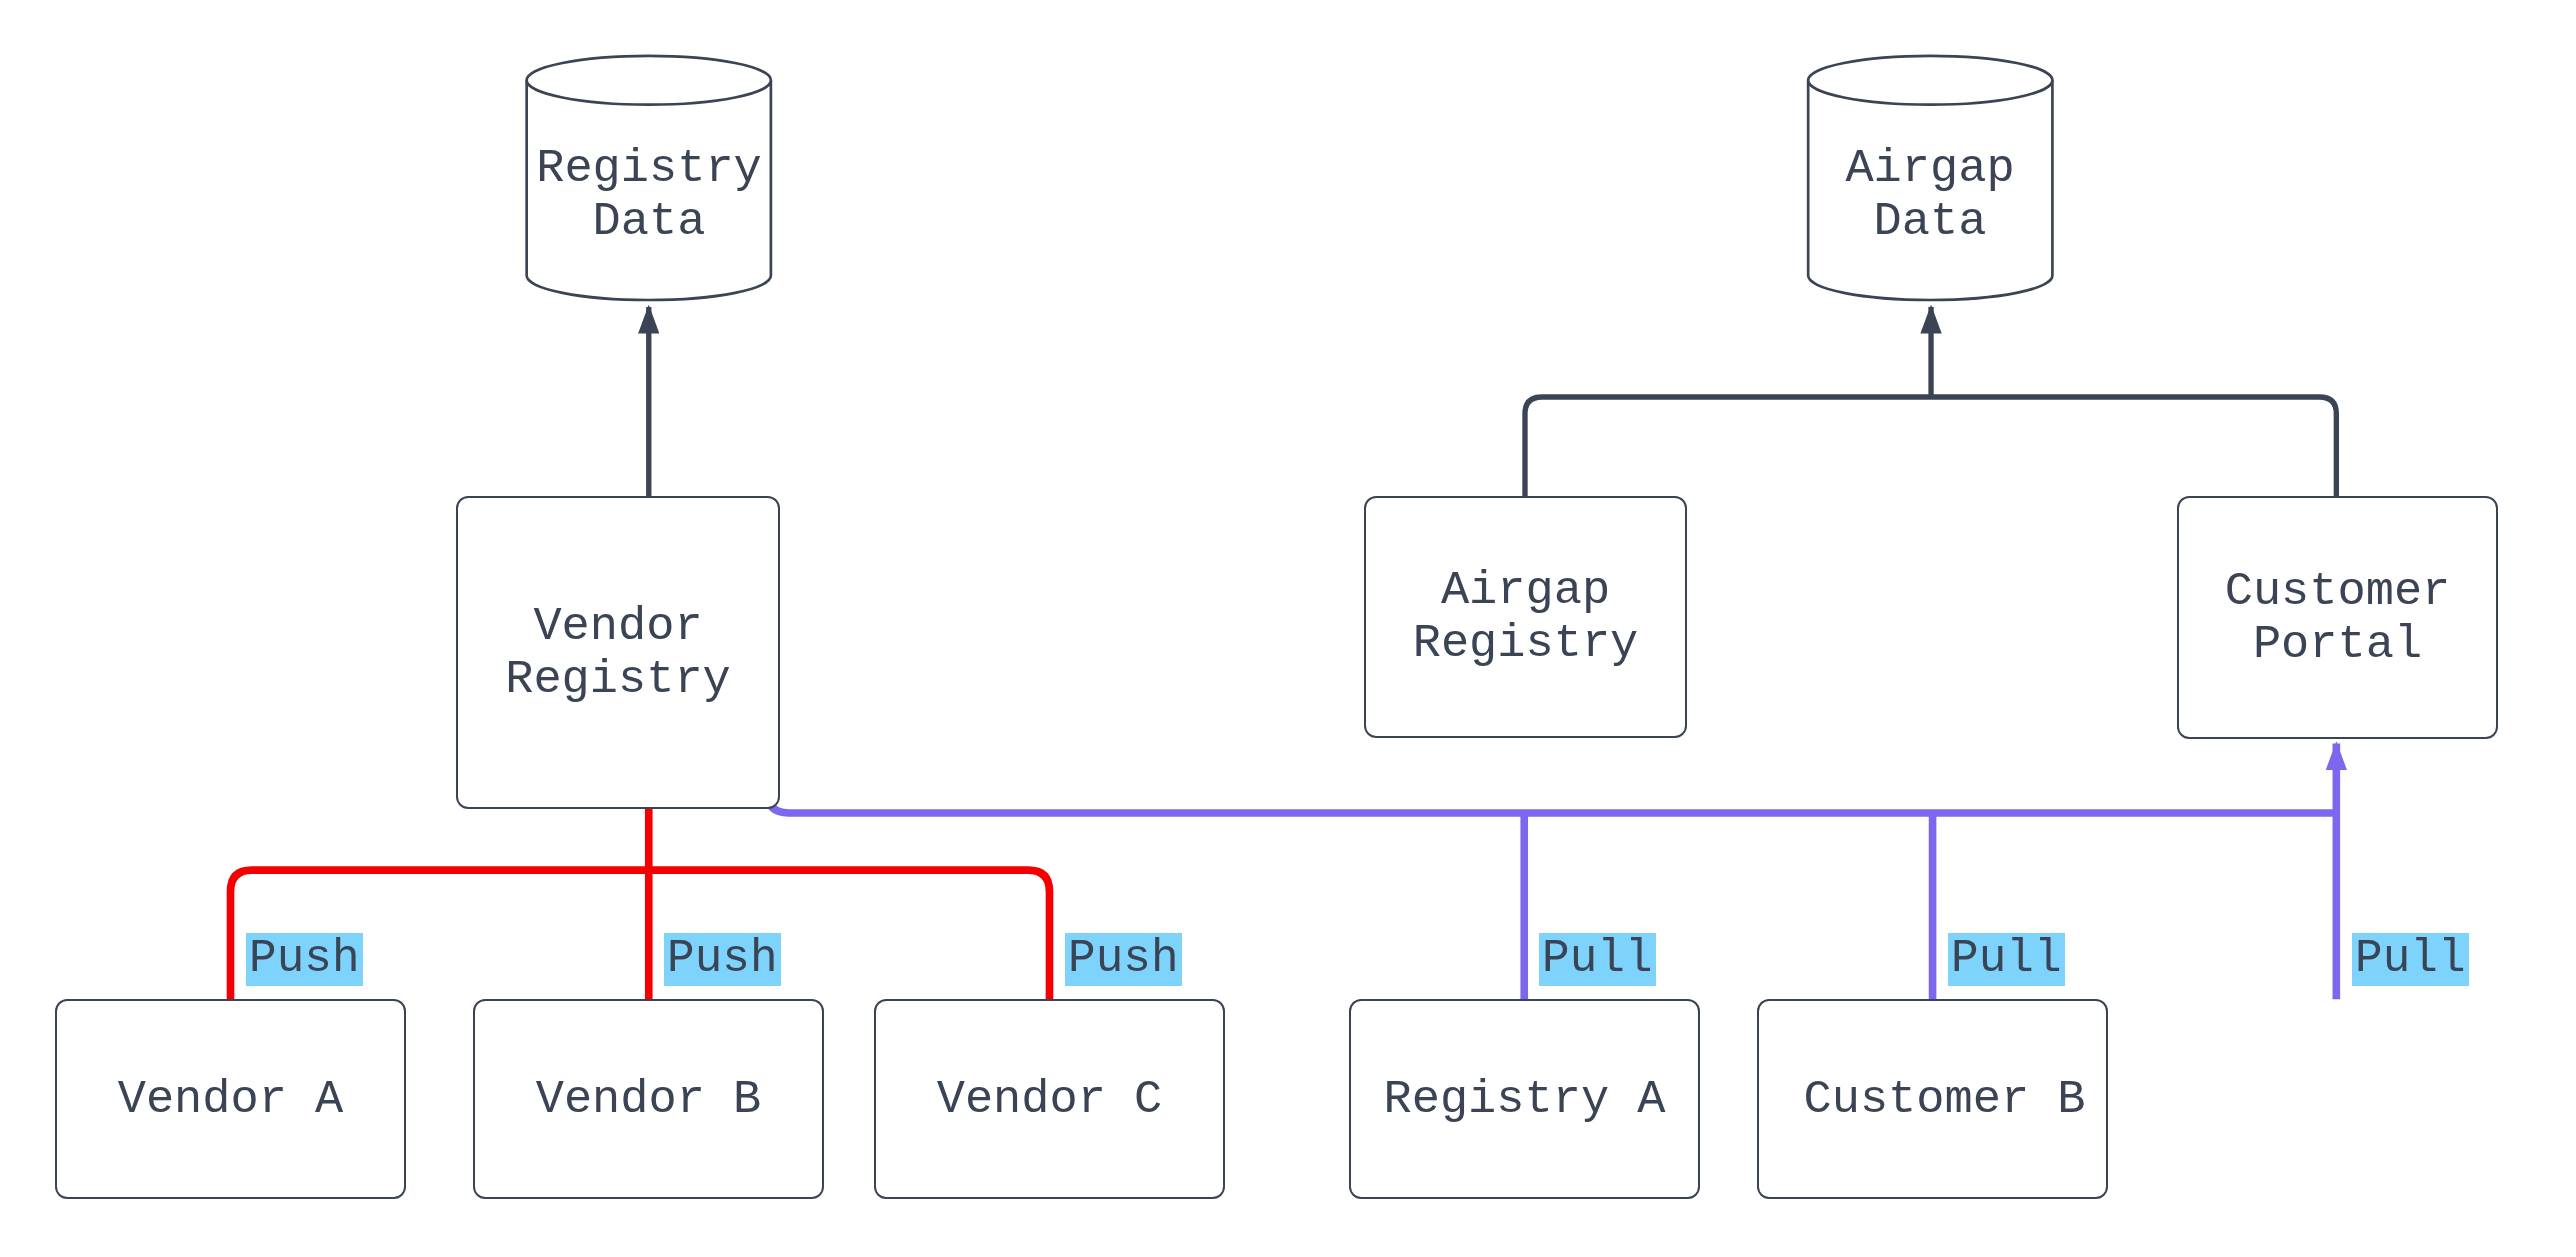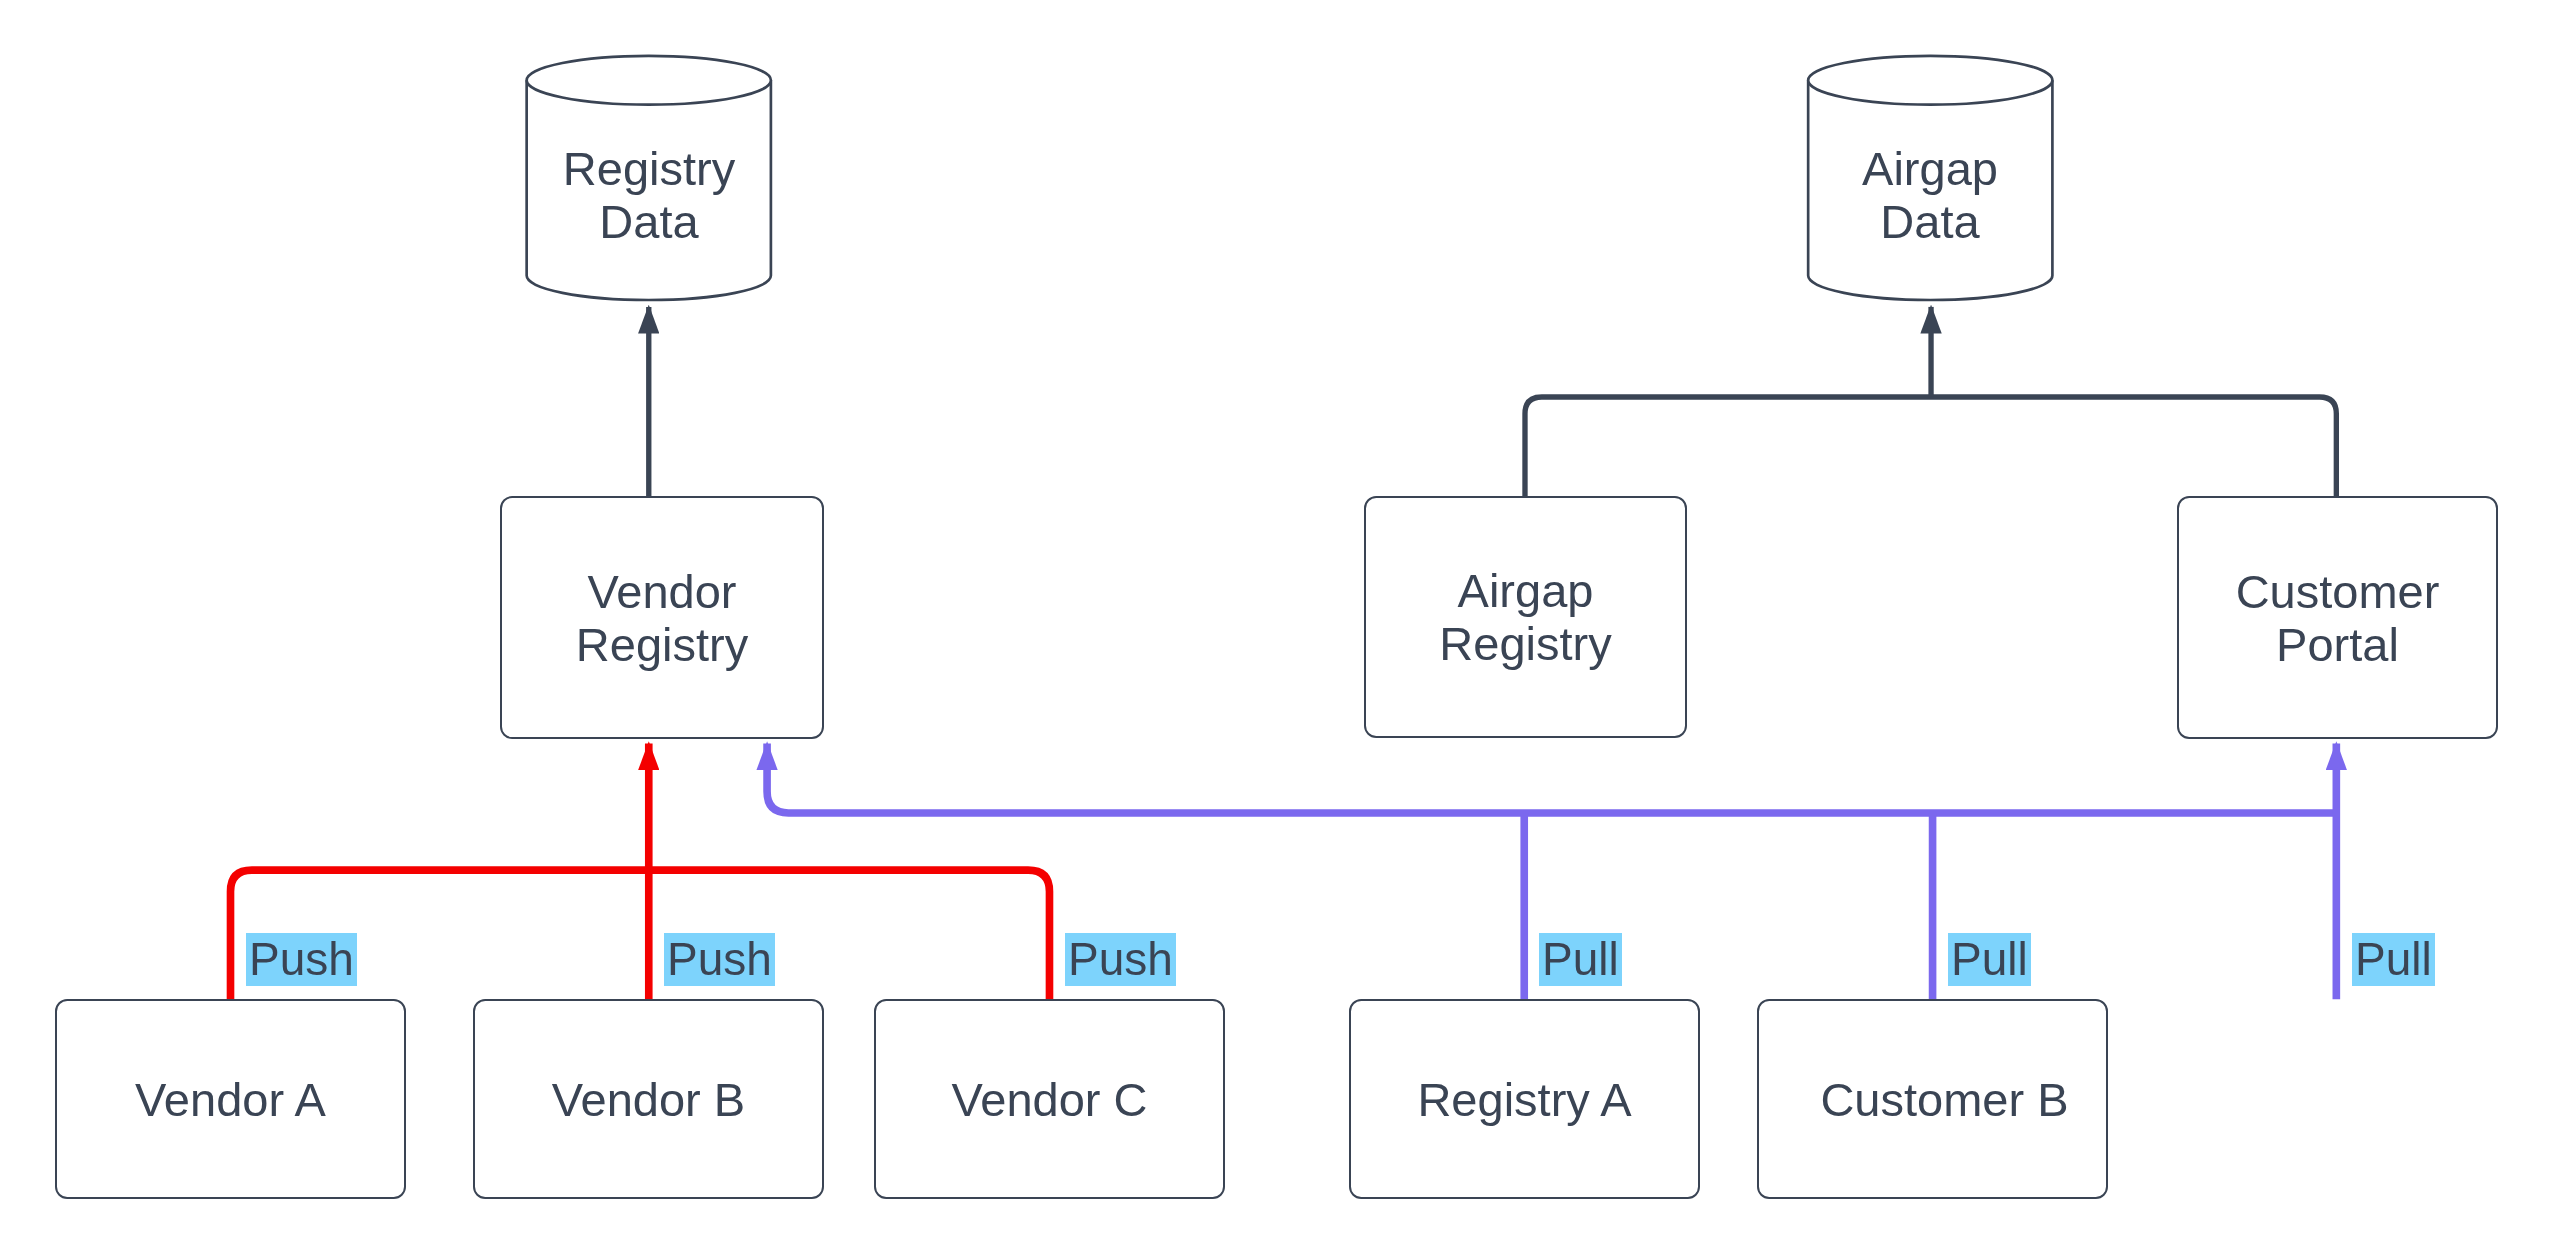--- a/index.html
+++ b/index.html
@@ -6,21 +6,21 @@
     --ink:#3a4454;
     --red:#f40000;
     --blue:#7b68ee;
   }
   html,body{margin:0;padding:0;background:#ffffff;}
   #canvas{
     position:relative;
     width:2576px;
     height:1258px;
     background:#ffffff;
-    font-family:Liberation Sans, sans-serif;
+    font-family:Liberation Mono, monospace;
     color:var(--ink);
     overflow:hidden;
   }
   #edges{
     position:absolute;
     left:0;top:0;
     width:2576px;height:1258px;
     z-index:0;
   }
   .node{
@@ -106,21 +106,21 @@
 
   <div class="cyl-label" style="left:527px;top:107px;width:244px;height:176px;">
     <span>Registry</span>
     <span>Data</span>
   </div>
   <div class="cyl-label" style="left:1808px;top:107px;width:244px;height:176px;">
     <span>Airgap</span>
     <span>Data</span>
   </div>
 
-  <div class="node rect" style="left:500px;top:496px;width:324px;height:243px;">
+  <div class="node rect" style="left:456px;top:496px;width:324px;height:313px;">
     <span>Vendor</span>
     <span>Registry</span>
   </div>
   <div class="node rect" style="left:1364px;top:496px;width:323px;height:242px;">
     <span>Airgap</span>
     <span>Registry</span>
   </div>
   <div class="node rect" style="left:2177px;top:496px;width:321px;height:243px;">
     <span>Customer</span>
     <span>Portal</span>

